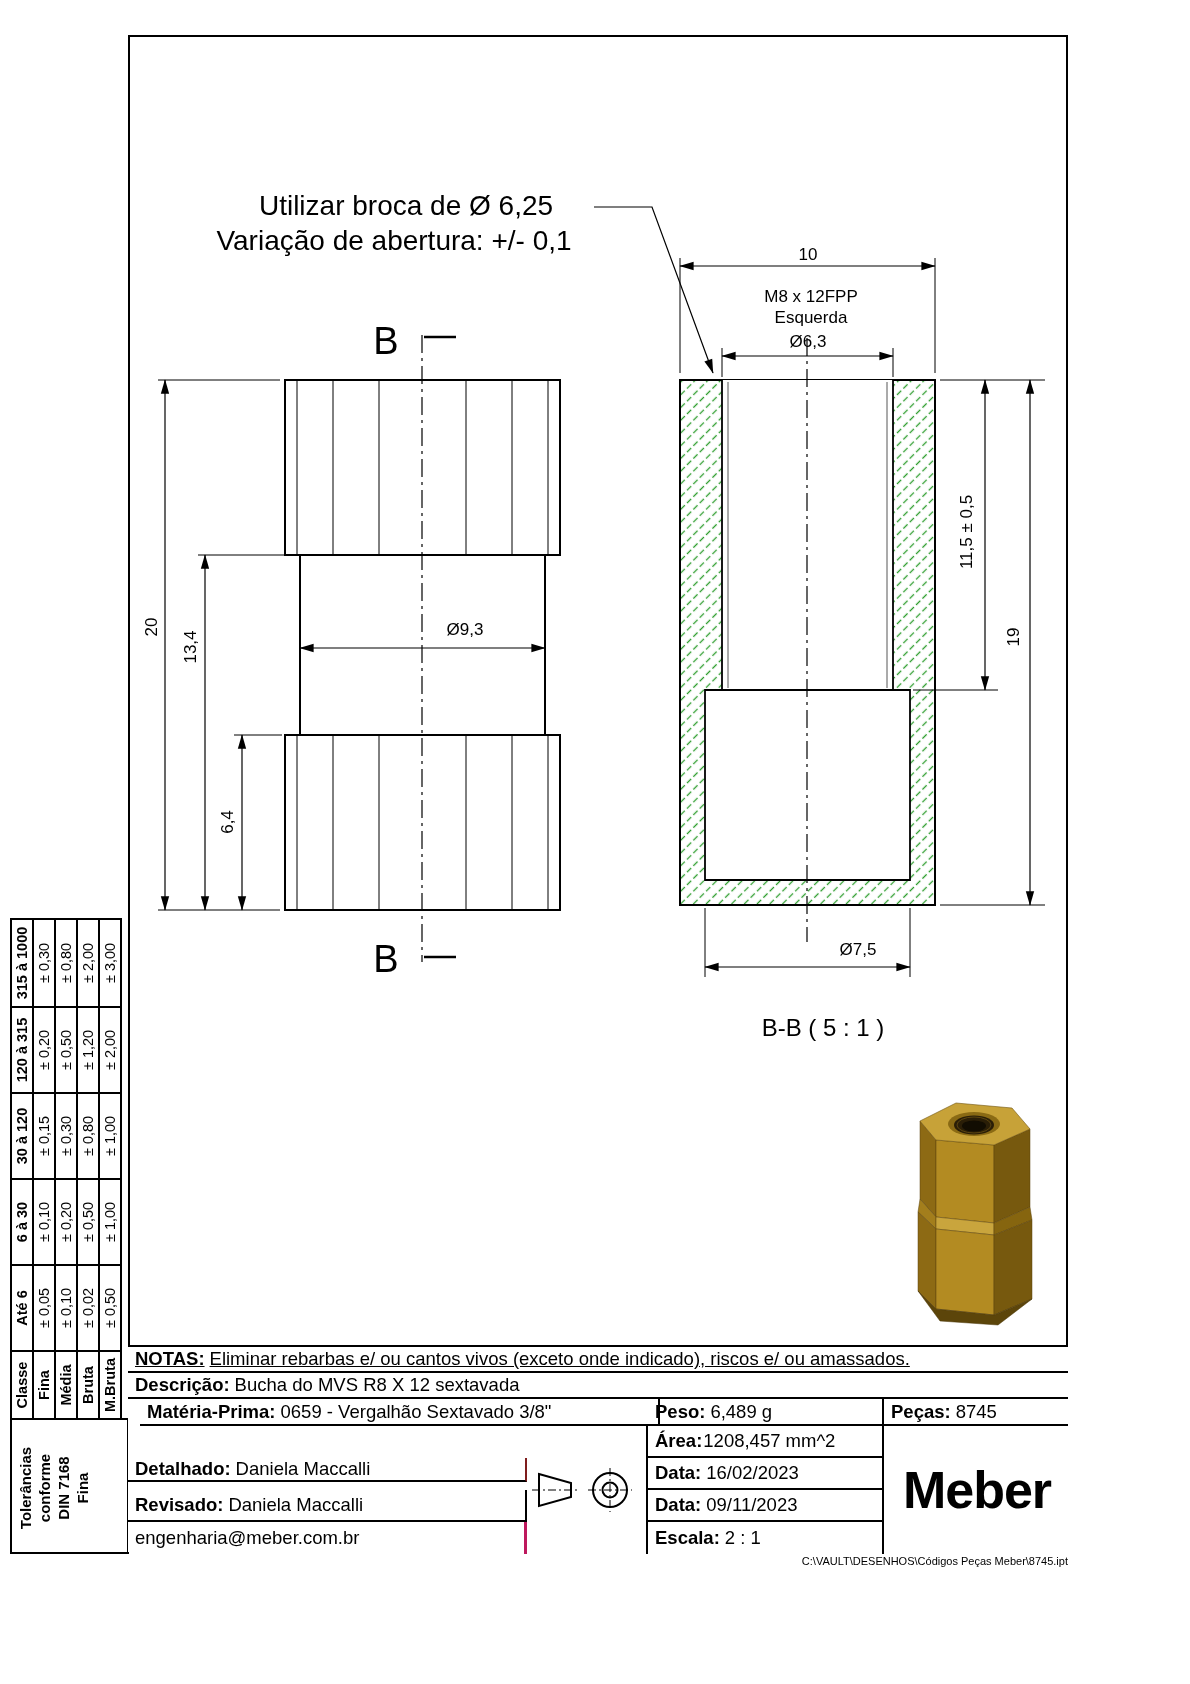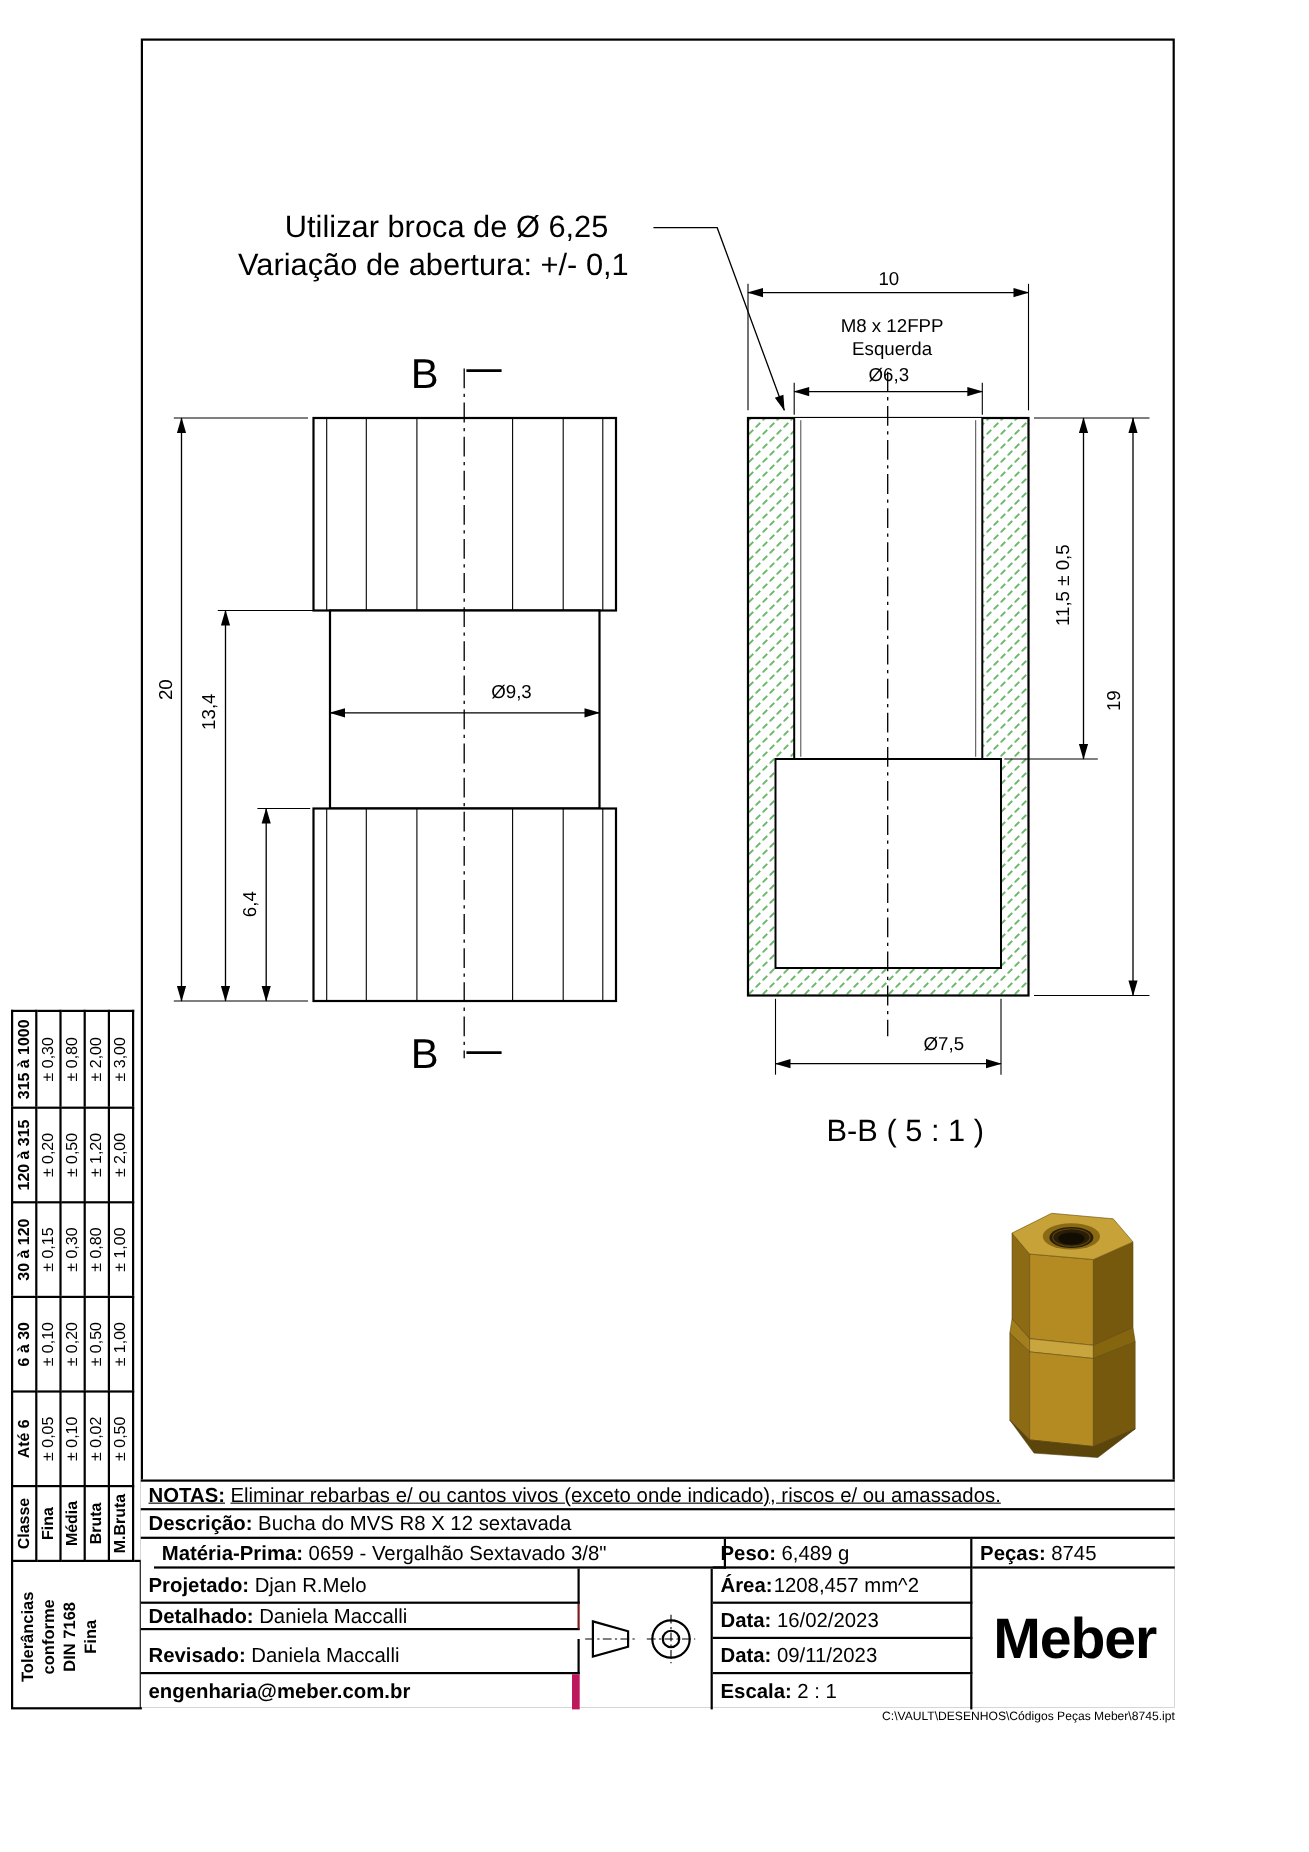--- a/index.html
+++ b/index.html
@@ -4,35 +4,35 @@
 <style>
   *{margin:0;padding:0;box-sizing:border-box}
   html,body{background:#fff}
   body{width:1190px;height:1684px;position:relative;font-family:"Liberation Sans",sans-serif;color:#000;overflow:hidden}
   .frame{position:absolute;left:128px;top:35px;width:940px;height:1517px;border:2px solid #000}
   svg.draw{position:absolute;left:0;top:0}
   .lbl{position:absolute;transform:translate(-50%,-50%);white-space:nowrap;font-size:17px;line-height:1}
   .lbl.rot{transform:translate(-50%,-50%) rotate(-90deg)}
   .note{font-size:28px}
   .big-b{font-size:38px}
-  .bb-title{font-size:28px}
+  .bb-title{font-size:24px}
   
   .tb{position:absolute;left:128px;top:1345px;width:940px;height:207px;font-size:18.5px;border-top:2px solid #000;background:#fff}
   .cell{position:absolute;display:flex;align-items:center;padding-left:7px;white-space:nowrap;overflow:hidden}
   .cell b{margin-right:5px}
   .u{text-decoration:underline}
   .c-notas {left:0;top:0;width:940px;height:26px;border-bottom:2px solid #000}
   .c-descr {left:0;top:26px;width:940px;height:26px;border-bottom:2px solid #000}
   .c-mat   {left:12px;top:52px;width:520px;height:27px;border-bottom:2px solid #000;border-right:2px solid #000}
   .c-peso  {left:520px;top:52px;width:236px;height:27px;border-bottom:2px solid #000;border-right:2px solid #000}
   .c-cod   {left:756px;top:52px;width:184px;height:27px;border-bottom:2px solid #000}
   .c-proj  {left:0;top:79px;width:399px;height:32px;border-bottom:2px solid #000;border-right:2px solid #000}
   .c-det   {left:0;top:111px;width:399px;height:24px;border-bottom:2px solid #000;border-right:2px solid #7f1d1d}
   .c-rev   {left:0;top:143px;width:399px;height:32px;border-bottom:2px solid #000;border-right:2px solid #000}
-  .c-email {left:0;top:175px;width:399px;height:32px;border-right:7px solid #be185d;font-weight:bold}
+  .c-email {left:0;top:175px;width:399px;height:32px;border-right:3px solid #be185d;font-weight:normal}
   .c-sym   {left:399px;top:79px;width:121px;height:128px;border-right:2px solid #000;justify-content:center;padding-left:0}
   .c-area  {left:520px;top:79px;width:236px;height:32px;border-bottom:2px solid #000;border-right:2px solid #000}
   .c-data1 {left:520px;top:111px;width:236px;height:32px;border-bottom:2px solid #000;border-right:2px solid #000}
   .c-data2 {left:520px;top:143px;width:236px;height:32px;border-bottom:2px solid #000;border-right:2px solid #000}
   .c-esc   {left:520px;top:175px;width:236px;height:32px;border-right:2px solid #000}
   .c-logo  {left:756px;top:79px;width:184px;height:128px;justify-content:center;padding-left:2px;
             font-size:52px;font-weight:bold;letter-spacing:-1px}
   
   .tol-wrap{position:absolute;left:10px;top:1420px;transform-origin:0 0;transform:rotate(-90deg)}
   .tol-table{border-collapse:collapse;background:#fff}
@@ -248,24 +248,20 @@
       <span>0659 - Vergalhão Sextavado 3/8"</span>
   </div>
   <div class="cell c-peso">
     <b>Peso:</b>
       <span>6,489 g</span>
   </div>
   <div class="cell c-cod">
     <b>Peças:</b>
       <span>8745</span>
   </div>
-  <div class="cell c-proj">
-    <b>Projetado:</b>
-      <span>Djan R.Melo</span>
-  </div>
   <div class="cell c-det">
     <b>Detalhado:</b>
       <span>Daniela Maccalli</span>
   </div>
   <div class="cell c-rev">
     <b>Revisado:</b>
       <span>Daniela Maccalli</span>
   </div>
   <div class="cell c-email">
     <span>engenharia@meber.com.br</span>

